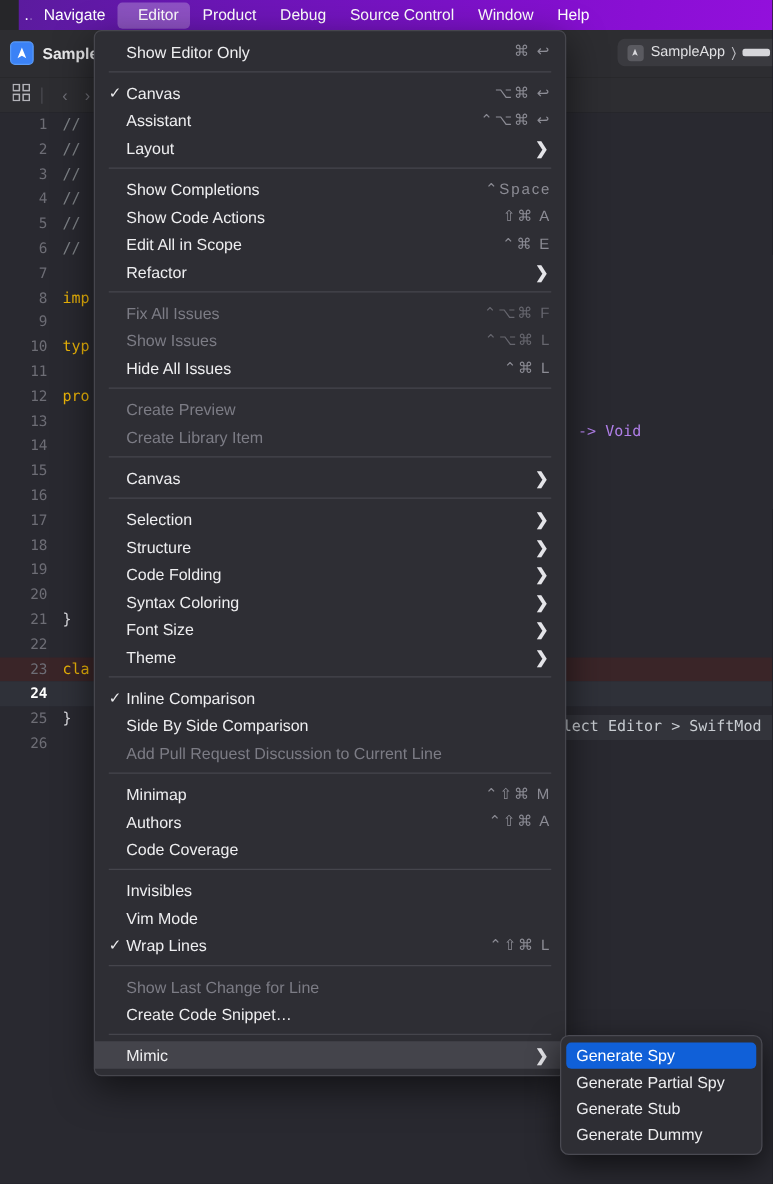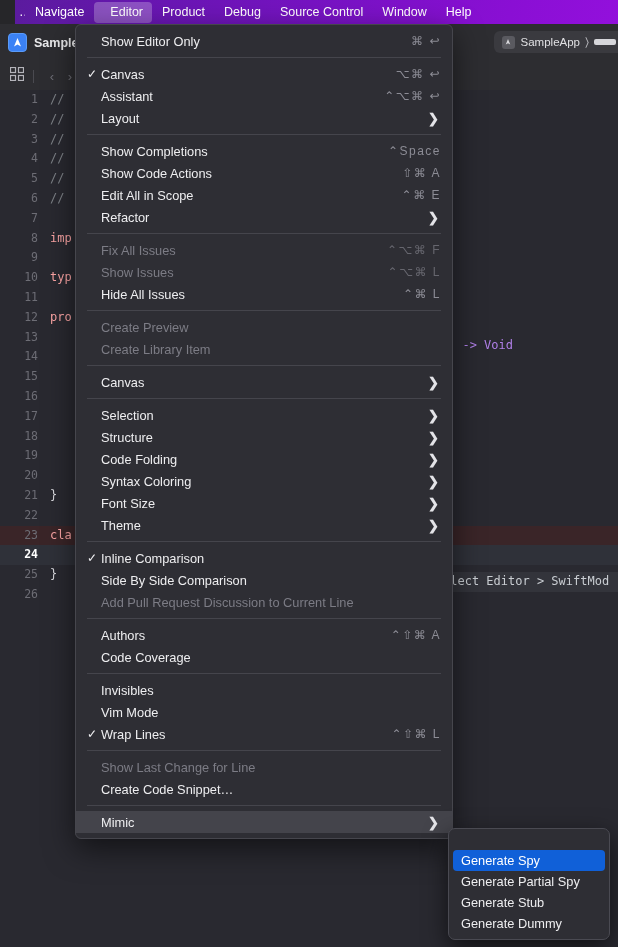--- a/index.html
+++ b/index.html
@@ -203,21 +203,21 @@
   .cl .tx {
     position: absolute;
     left: 50px; top: 0;
     color: #d8d8dd;
   }
   .cl.cur { background: #2f3139; }
   .cl.cur .ln { color: #ffffff; font-weight: bold; }
   .cl.err { background: #3a2528; }
   .cl.errtext { background: #33343b; }
   .tok-cm { color: #7e8287; }
-  .tok-kw { color: #fca5a5; }
+  .tok-kw { color: #eab308; }
   .tok-ty { color: #b07fe8; }
   .tok-pl { color: #d8d8dd; }
   .tok-err { color: #c9cdd2; }
 
   
   .menu {
     position: absolute;
     left: 75px; top: 24px;
     width: 376px;
     background: #2e2e34;
@@ -286,21 +286,20 @@
     align-items: center;
     padding: 0 8px;
     font-size: 12.8px;
     color: #eeeef0;
     border-radius: 4px;
     white-space: nowrap;
   }
   .smi.sel {
     background: #1060d8;
     color: #ffffff;
-    margin-top: 16px;
   }
 </style>
 </head>
 <body>
 
 <div id="root">
 
   <div class="menubar">
     <div id="menubar-items" style="display:flex;align-items:center;margin-left:2px;">
         <div class="menubar-item clipped">…</div>
@@ -483,20 +482,24 @@
         <span class="lbl">Inline Comparison</span>
       </div>
       <div class="mi">
         <span class="lbl">Side By Side Comparison</span>
       </div>
       <div class="mi dis">
         <span class="lbl">Add Pull Request Discussion to Current Line</span>
       </div>
       <div class="msep"></div>
       <div class="mi">
+        <span class="lbl">Minimap</span>
+        <span class="sc">⌃⇧⌘ M</span>
+      </div>
+      <div class="mi">
         <span class="lbl">Authors</span>
         <span class="sc">⌃⇧⌘ A</span>
       </div>
       <div class="mi">
         <span class="lbl">Code Coverage</span>
       </div>
       <div class="msep"></div>
       <div class="mi">
         <span class="lbl">Invisibles</span>
       </div>

